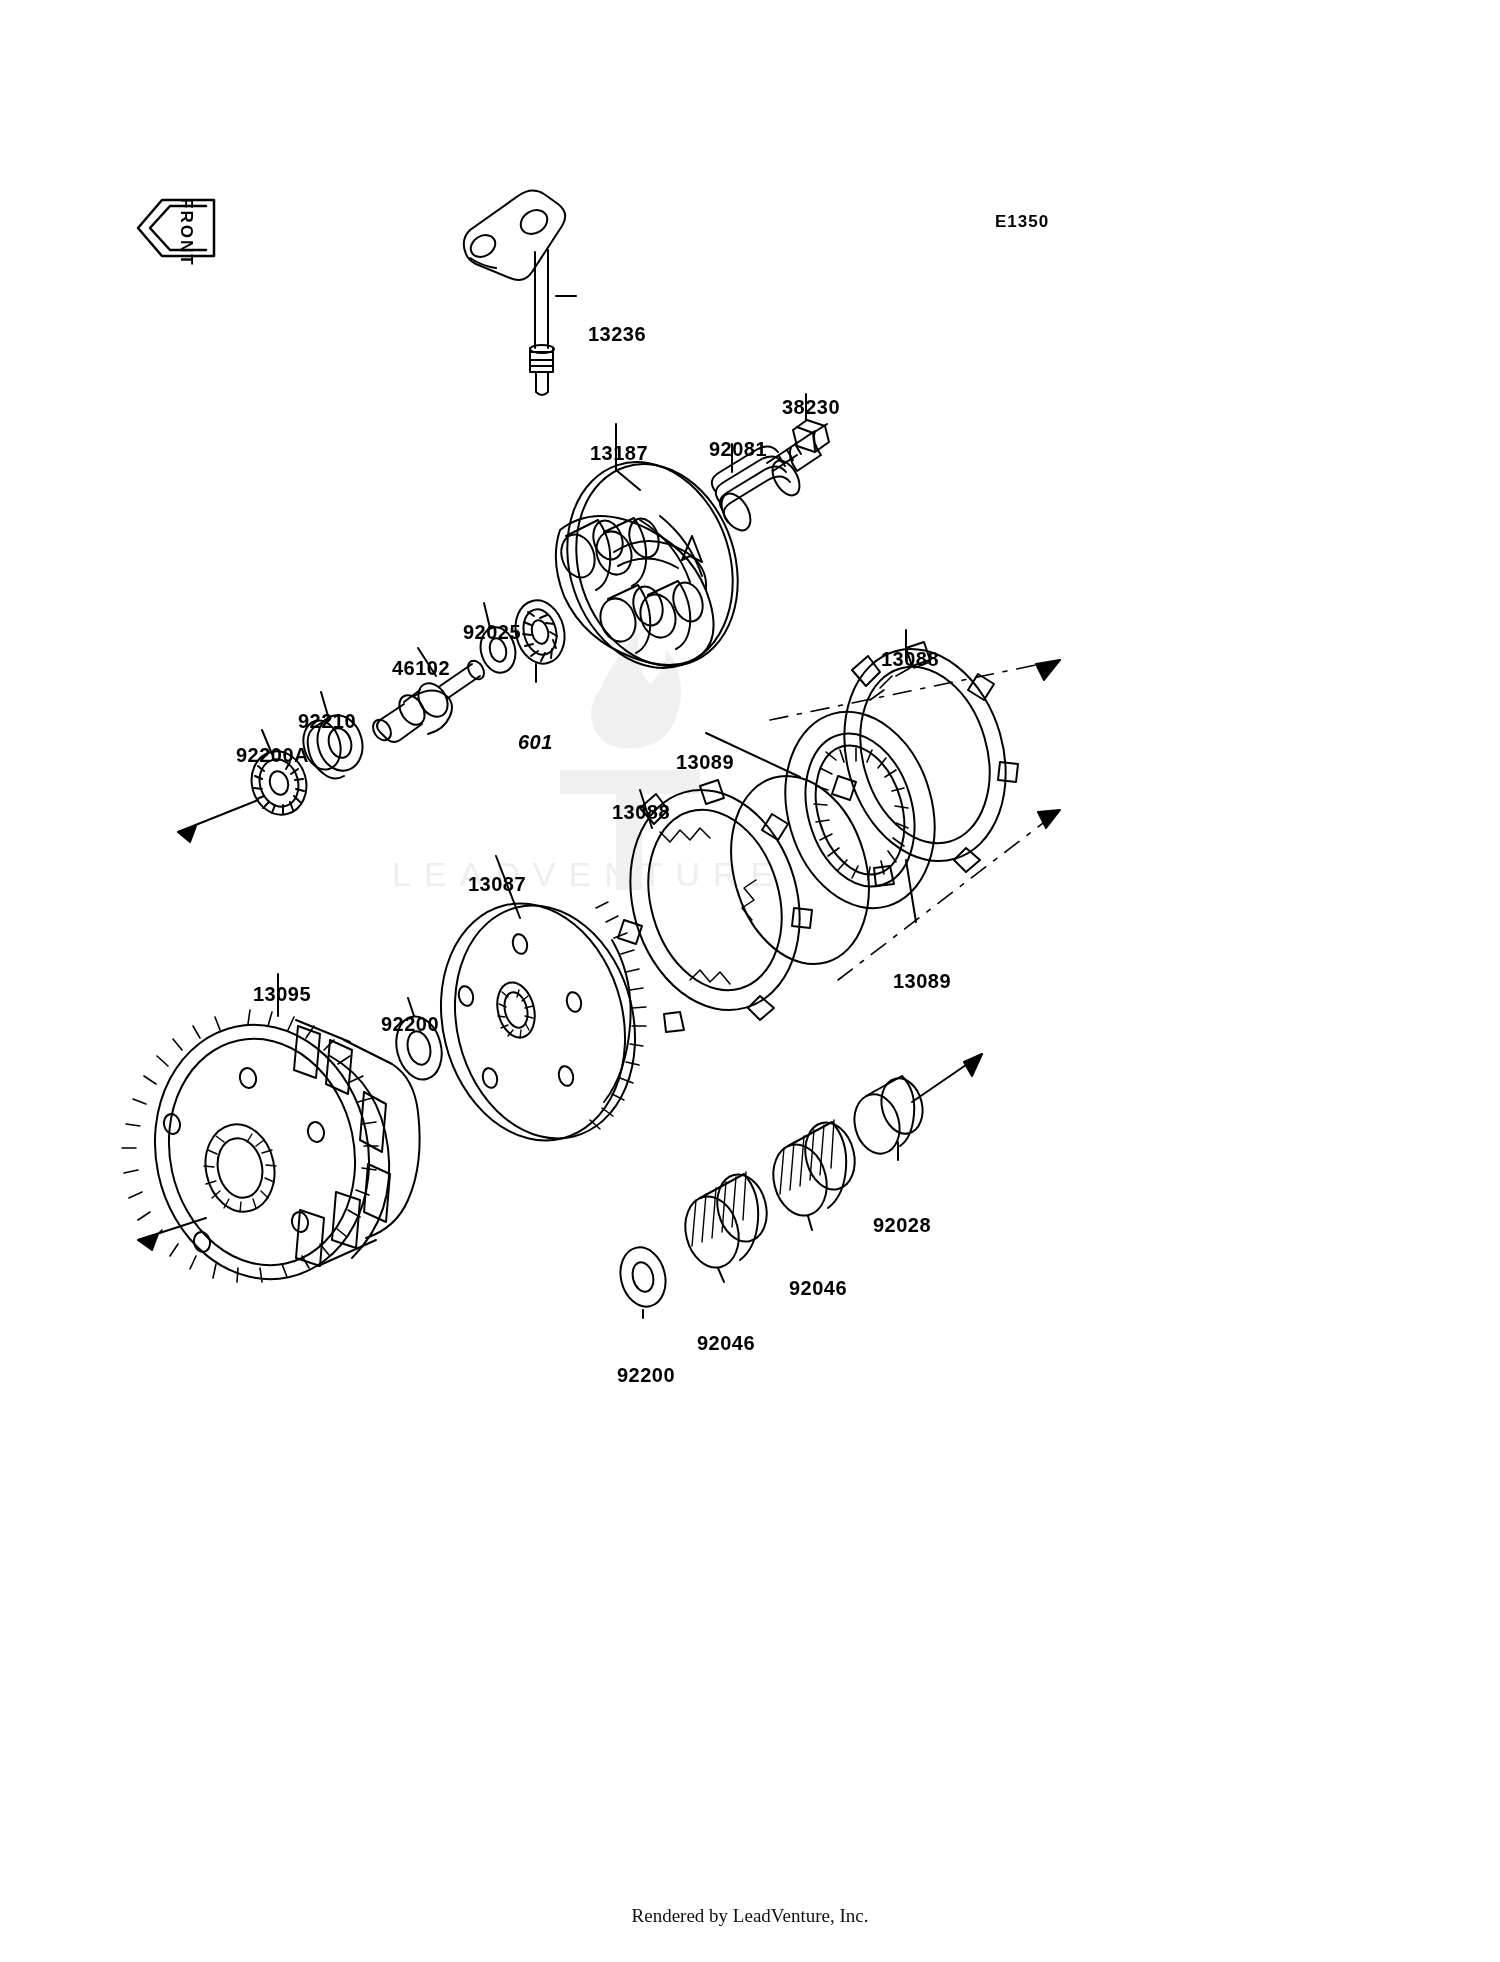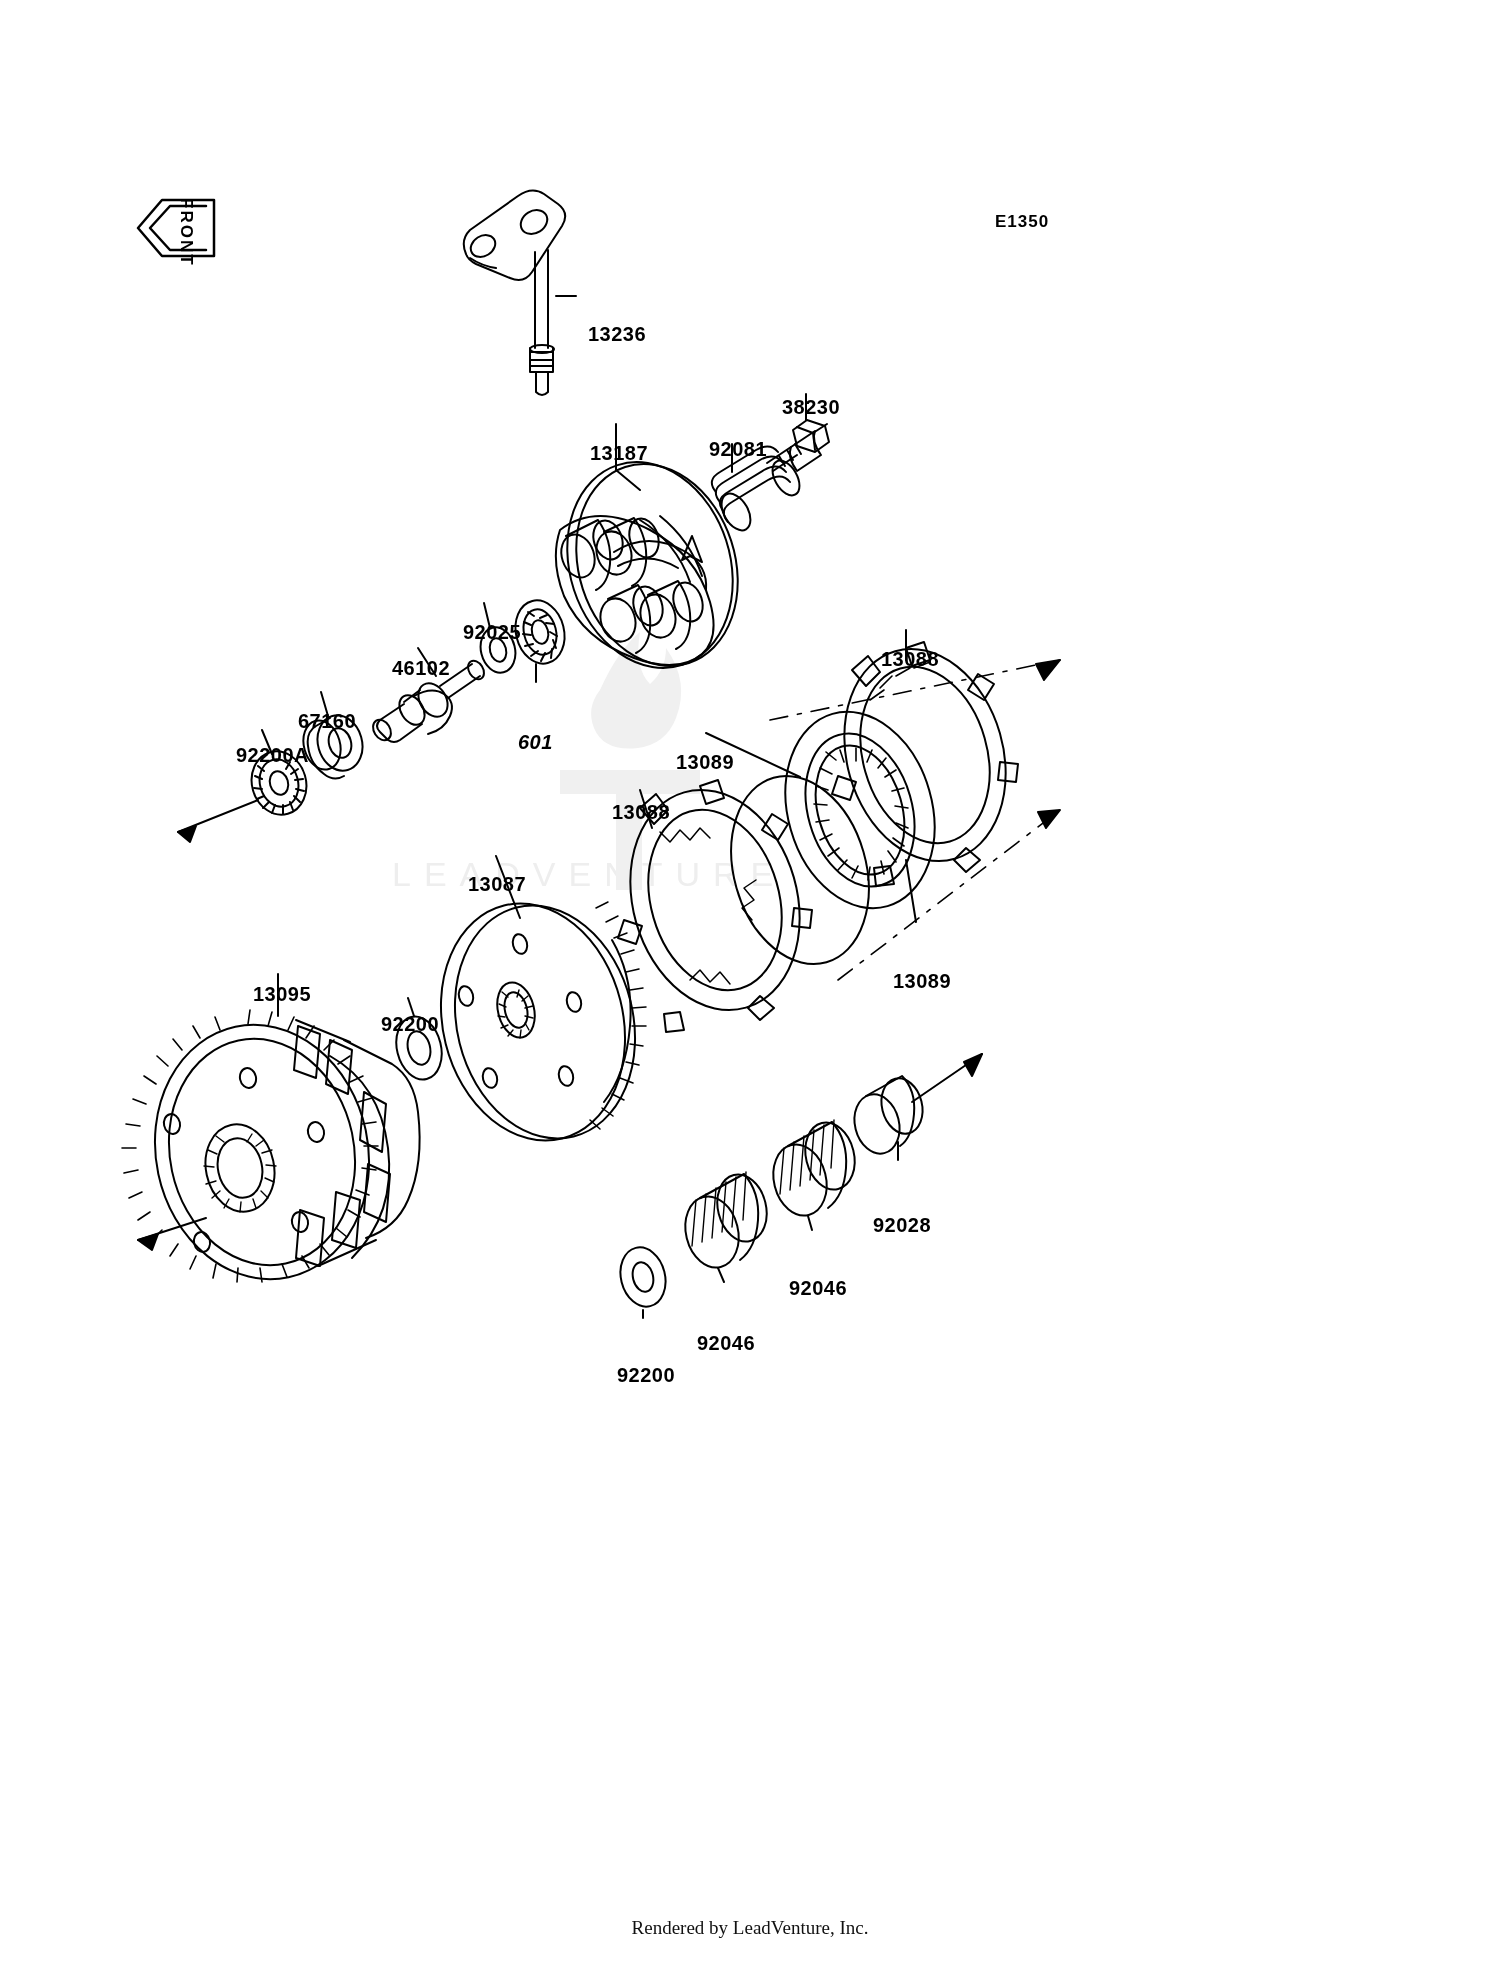--- a/index.html
+++ b/index.html
@@ -380,29 +380,29 @@
 
   <div class="lbl small" style="left:995px; top:176px;">E1350</div>
 
   <div class="lbl" style="left:588px; top:287px;">13236</div>
   <div class="lbl" style="left:782px; top:360px;">38230</div>
   <div class="lbl" style="left:590px; top:406px;">13187</div>
   <div class="lbl" style="left:709px; top:402px;">92081</div>
   <div class="lbl" style="left:463px; top:585px;">92025</div>
   <div class="lbl" style="left:392px; top:621px;">46102</div>
   <div class="lbl" style="left:518px; top:695px;font-style:italic;">601</div>
-  <div class="lbl" style="left:298px; top:674px;">67160</div>
+  <div class="lbl" style="left:298px; top:674px;">92210</div>
   <div class="lbl" style="left:236px; top:708px;text-align:center;">92200A</div>
   <div class="lbl" style="left:881px; top:612px;">13088</div>
   <div class="lbl" style="left:676px; top:715px;">13089</div>
   <div class="lbl" style="left:612px; top:765px;">13088</div>
   <div class="lbl" style="left:893px; top:934px;">13089</div>
   <div class="lbl" style="left:468px; top:837px;">13087</div>
   <div class="lbl" style="left:253px; top:947px;">13095</div>
   <div class="lbl" style="left:381px; top:977px;">92200</div>
   <div class="lbl" style="left:873px; top:1178px;">92028</div>
   <div class="lbl" style="left:789px; top:1241px;">92046</div>
   <div class="lbl" style="left:697px; top:1296px;">92046</div>
   <div class="lbl" style="left:617px; top:1328px;">92200</div>
 
-  <div class="footer" style="top:1905px;margin-top:12px;">Rendered by LeadVenture, Inc.</div>
+  <div class="footer" style="top:1905px;">Rendered by LeadVenture, Inc.</div>
 
 </div>
 
 </body></html>

